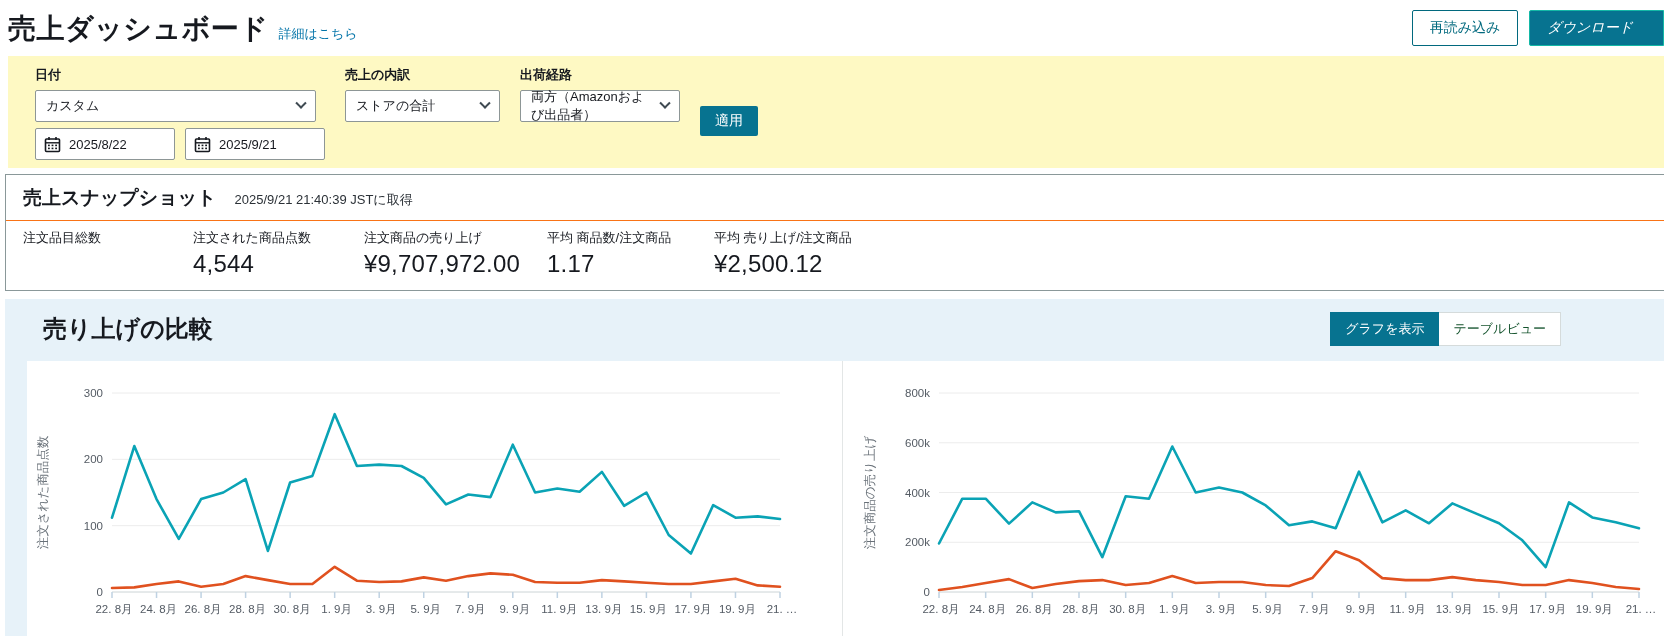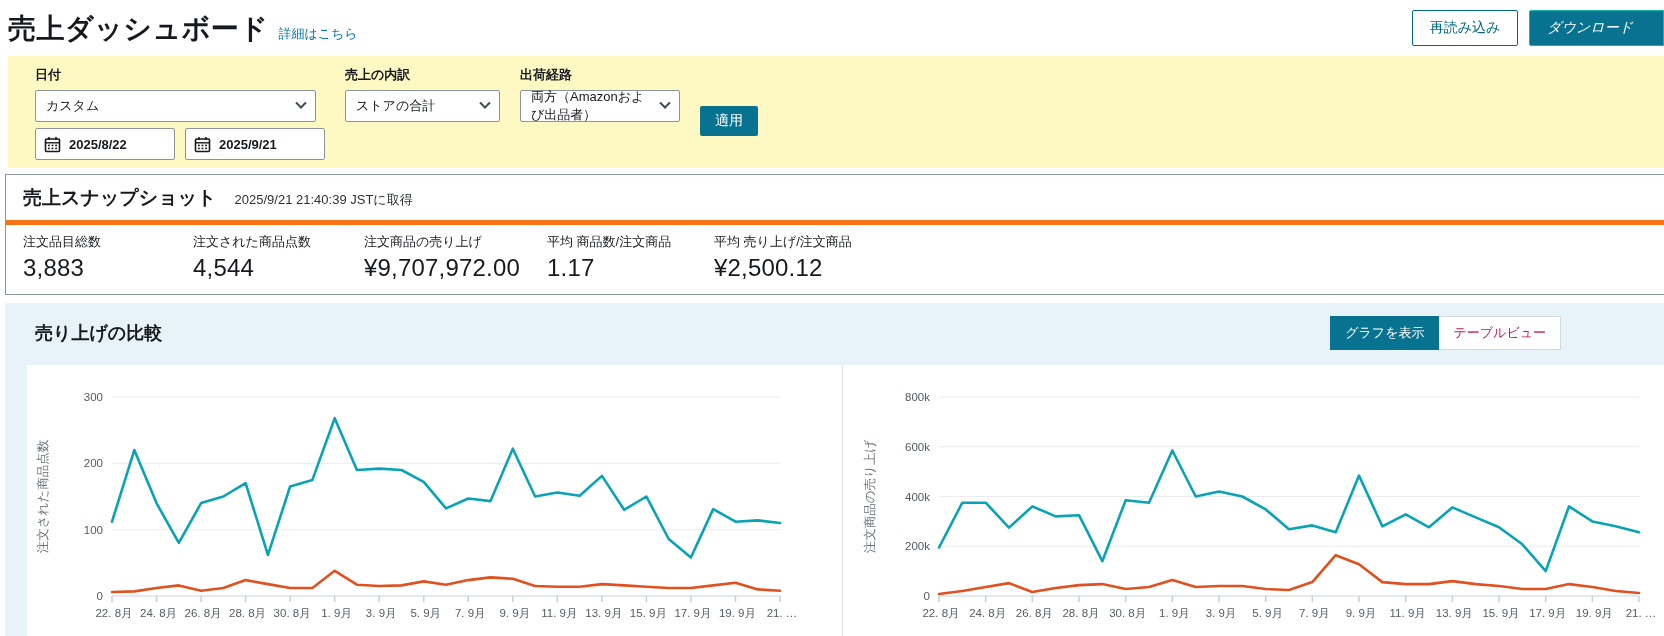--- a/index.html
+++ b/index.html
@@ -23,50 +23,50 @@
   .filter-bar { margin-left:8px; background:#fef9c3; height:112px; padding:10px 0 0 27px;
     display:flex; gap:20px; }
   .filter-col { display:flex; flex-direction:column; }
   .filter-label { font-size:13px; font-weight:bold; margin-bottom:6px; }
   .select, .date-input { background:#fff; border:1px solid #8d9696; border-radius:2px;
     height:32px; display:flex; align-items:center; font-size:13px; cursor:pointer; }
   .select { justify-content:space-between; padding:0 10px; }
   .chevron { width:8px; height:8px; border-right:2px solid #3f4a52; border-bottom:2px solid #3f4a52;
     transform:rotate(45deg) translate(-2px,-2px); margin-left:14px; flex:0 0 auto; }
   .date-row { display:flex; gap:10px; margin-top:6px; }
-  .date-input { width:140px; padding:0 8px; gap:8px; cursor:text;font-weight:bold; }
+  .date-input { width:140px; padding:0 8px; gap:8px; cursor:text; }
   .cal-icon { flex:0 0 auto; display:flex; }
   .sel-custom { width:281px; }
   .sel-breakdown { width:155px; }
   .sel-channel { width:160px; }
   .apply-btn { background:#077390; color:#fff; border:none; border-radius:2px;
     font-size:14px; padding:0 15px; height:30px; margin-top:40px; cursor:pointer; }
 
   
   .snapshot-card { margin:6px 0 0 5px; background:#fff; border:1px solid #8a9899; border-right:none; }
   .snapshot-header { display:flex; align-items:baseline; gap:18px; padding:10px 0 9px 17px;
-    border-bottom:5px solid #f97316; }
+    border-bottom:1px solid #f97316; }
   .snapshot-title { font-size:19px; font-weight:bold; }
   .snapshot-time { font-size:13px; color:#2b3137; }
   .stats-row { display:flex; padding:8px 0 12px 17px; }
   .stat { margin-right:0; }
   .stat-label { font-size:13px; margin-bottom:3px; white-space:nowrap; }
   .stat-value { font-size:24px; font-weight:500; letter-spacing:0.2px; }
   .stat-0 { width:170px; } .stat-1 { width:171px; } .stat-2 { width:183px; }
   .stat-3 { width:167px; } .stat-4 { width:220px; }
 
   
   .comparison { margin-left:5px; background:#e7f2f9; margin-top:8px; height:400px; padding-top:13px; }
   .comparison-header { display:flex; align-items:center; justify-content:space-between;
     padding:0 103px 0 30px; height:33px; }
-  .comparison-title { font-size:18px; font-weight:bold; }
+  .comparison-title { font-size:24px; font-weight:bold;margin-left:8px; }
   .view-toggle { display:flex; }
   .toggle-btn { font-size:13px; padding:7px 14px; cursor:pointer; border:1px solid #d5dbdb; }
   .toggle-active { background:#077390; color:#fff; border-color:#077390; }
-  .toggle-inactive { background:#fff; color:#be185d; border-left:none; }
+  .toggle-inactive { background:#fff; color:#14532d; border-left:none; }
 
   .charts-panel { margin:16px 0 0 22px; background:#fff; display:flex; height:300px; }
   .chart-half { padding-top:10px; }
   .chart-left { border-right:1px solid #e3e6e6; }
   .tick { font-size:11.5px; fill:#545b64; }
   .ylab { font-size:12.5px; fill:#687078; }
 </style>
 </head>
 <body>
 
@@ -147,21 +147,20 @@
 </div>
 
 <div class="snapshot-card">
   <div class="snapshot-header">
     <span class="snapshot-title">売上スナップショット</span>
     <span class="snapshot-time">2025/9/21 21:40:39 JSTに取得</span>
   </div>
   <div class="stats-row">
     <div class="stat stat-0">
       <div class="stat-label">注文品目総数</div>
-      <div class="stat-value">3,883</div>
     </div>
     <div class="stat stat-1">
       <div class="stat-label">注文された商品点数</div>
       <div class="stat-value">4,544</div>
     </div>
     <div class="stat stat-2">
       <div class="stat-label">注文商品の売り上げ</div>
       <div class="stat-value">¥9,707,972.00</div>
     </div>
     <div class="stat stat-3">

